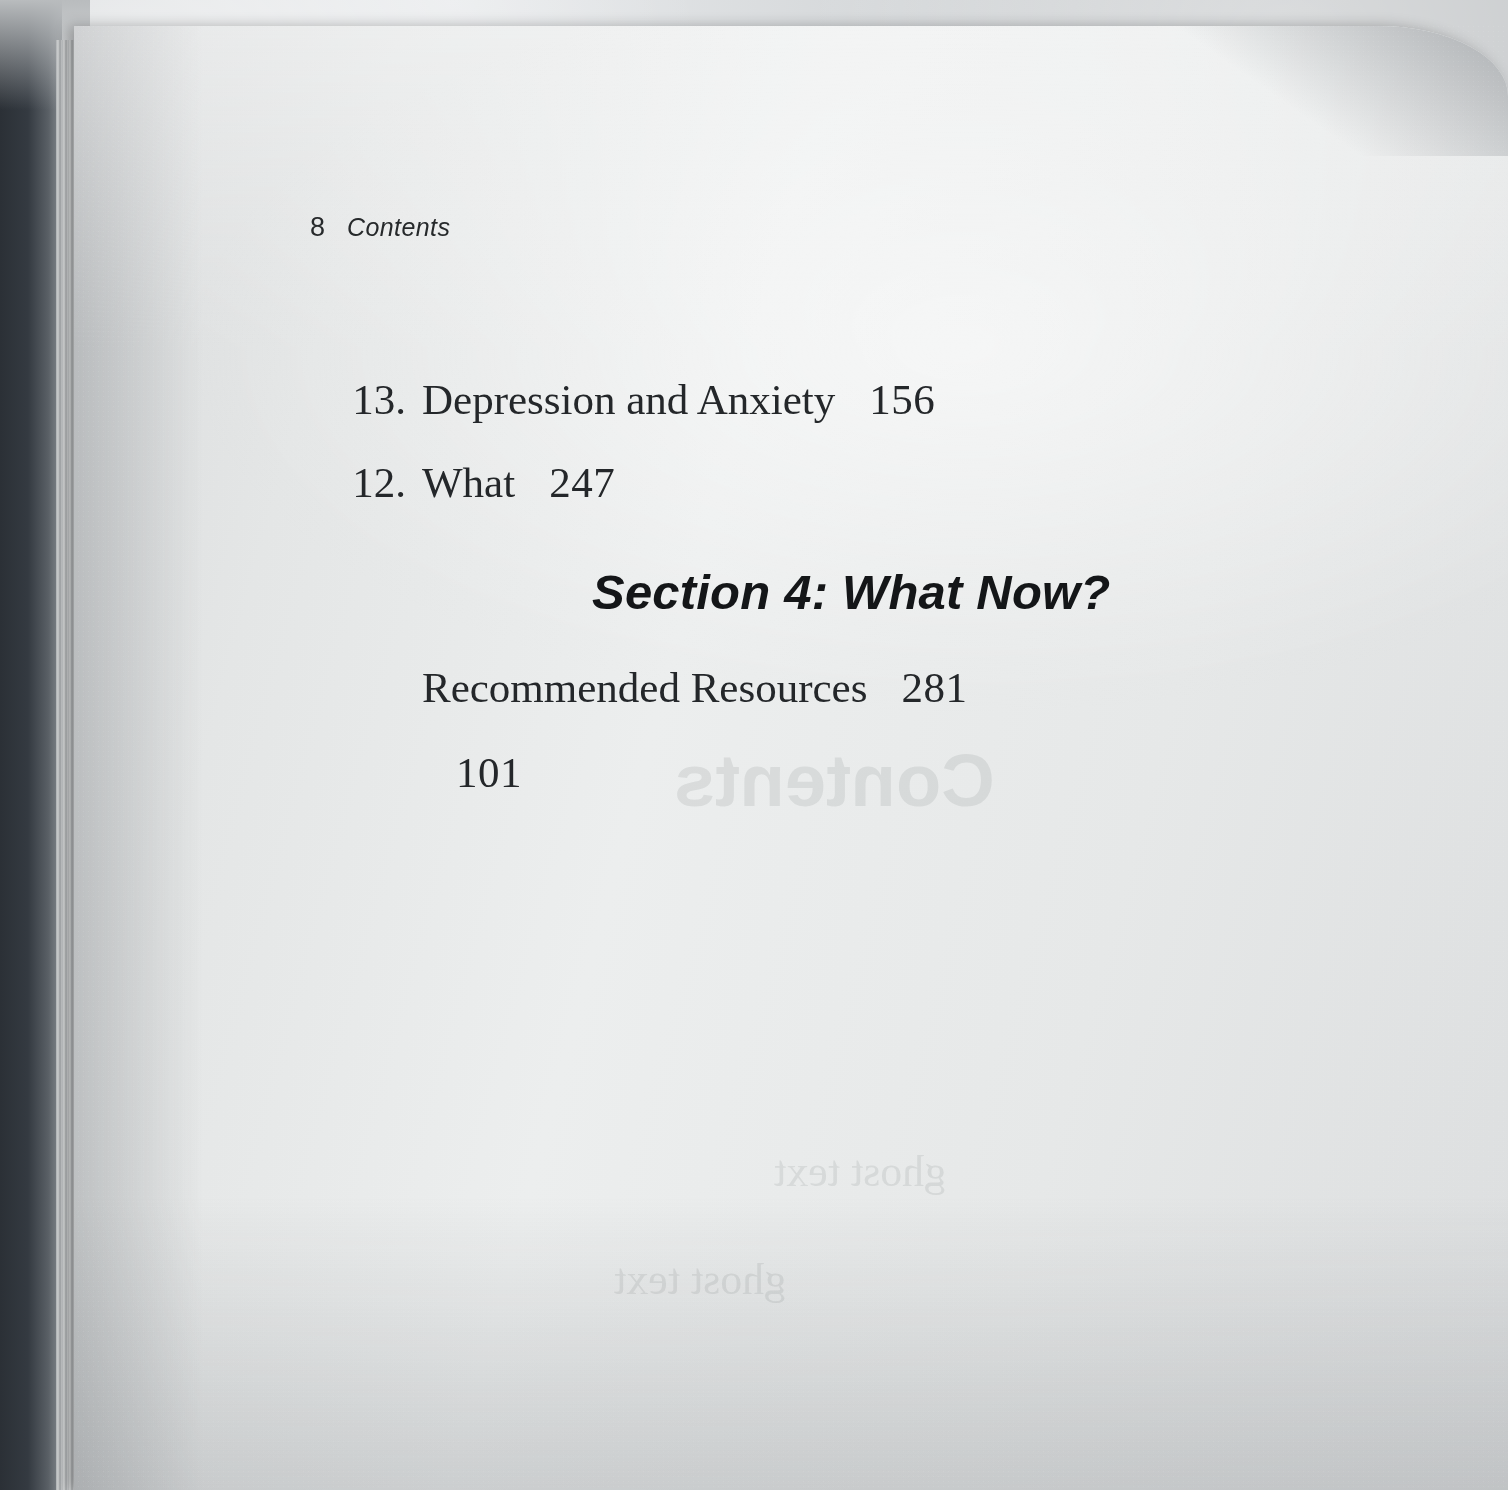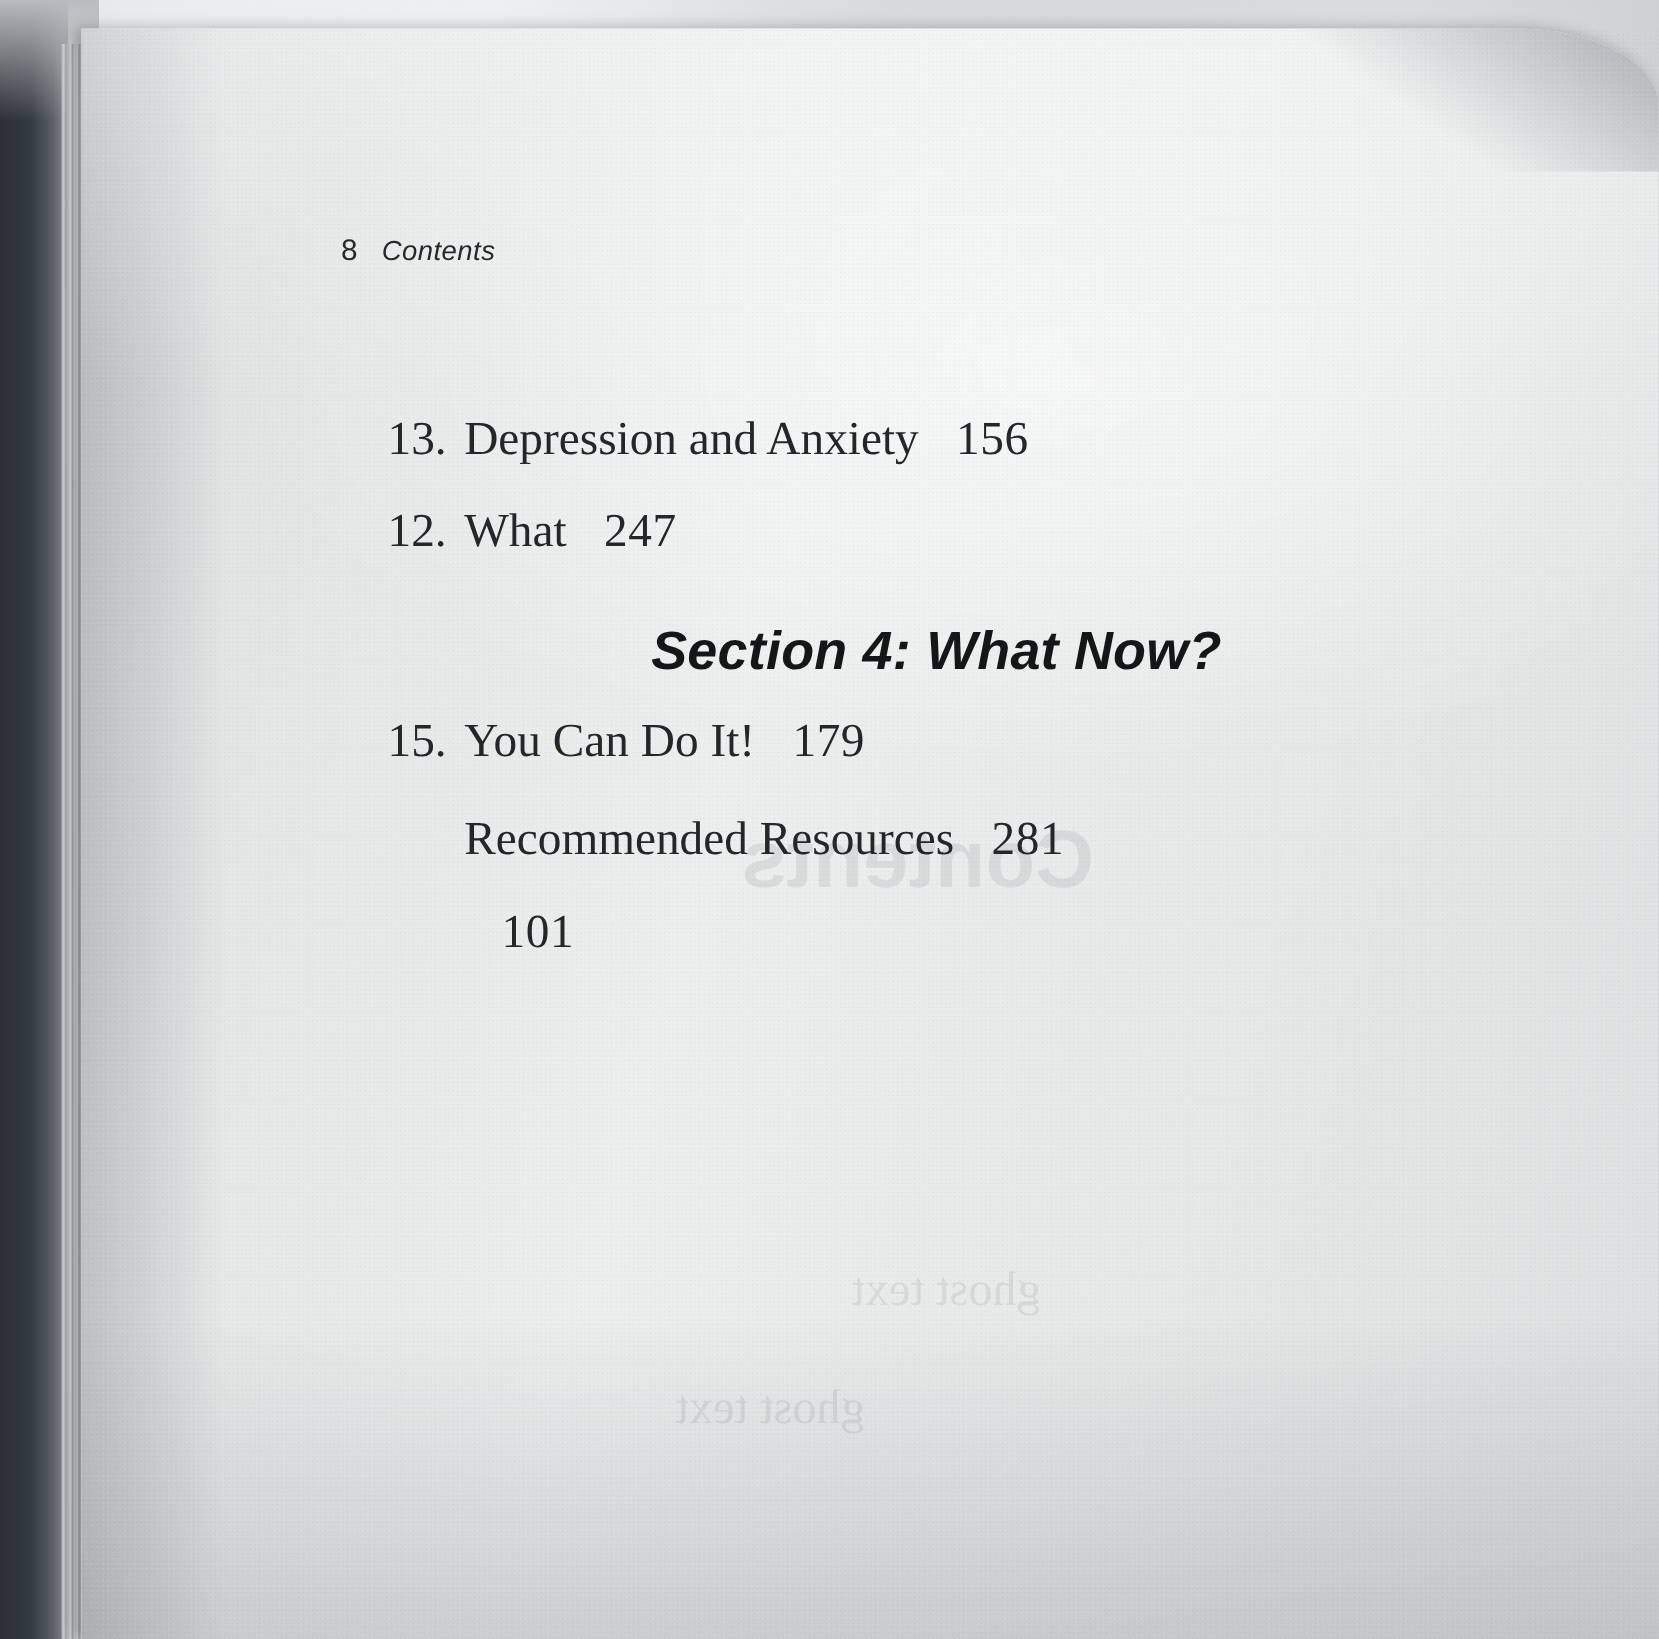--- a/index.html
+++ b/index.html
@@ -257,25 +257,20 @@
         </div>
 
         <div class="toc-entry">
           <span class="num">12.</span>
           <span class="title">What</span>
           <span class="page-no">247</span>
         </div>
 
         <div class="section-head">Section 4: What Now?</div>
 
-        <div class="toc-entry">
-          <span class="num">15.</span>
-          <span class="title">You Can Do It!</span>
-          <span class="page-no">179</span>
-        </div>
 
         <div class="backmatter">
 
           <div class="toc-entry">
             <span class="num"></span>
             <span class="title">Recommended Resources</span>
             <span class="page-no">281</span>
           </div>
 
           <div class="toc-entry">

